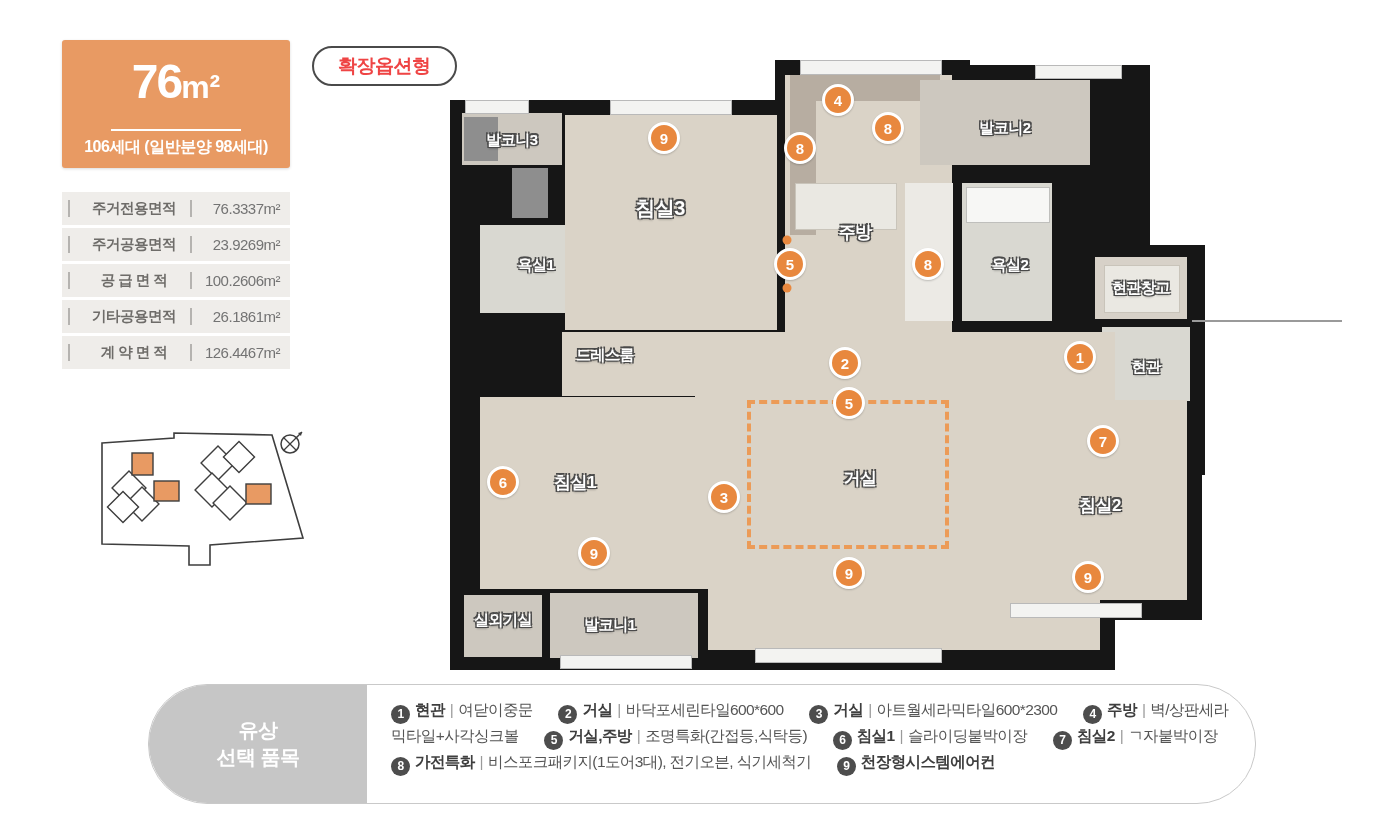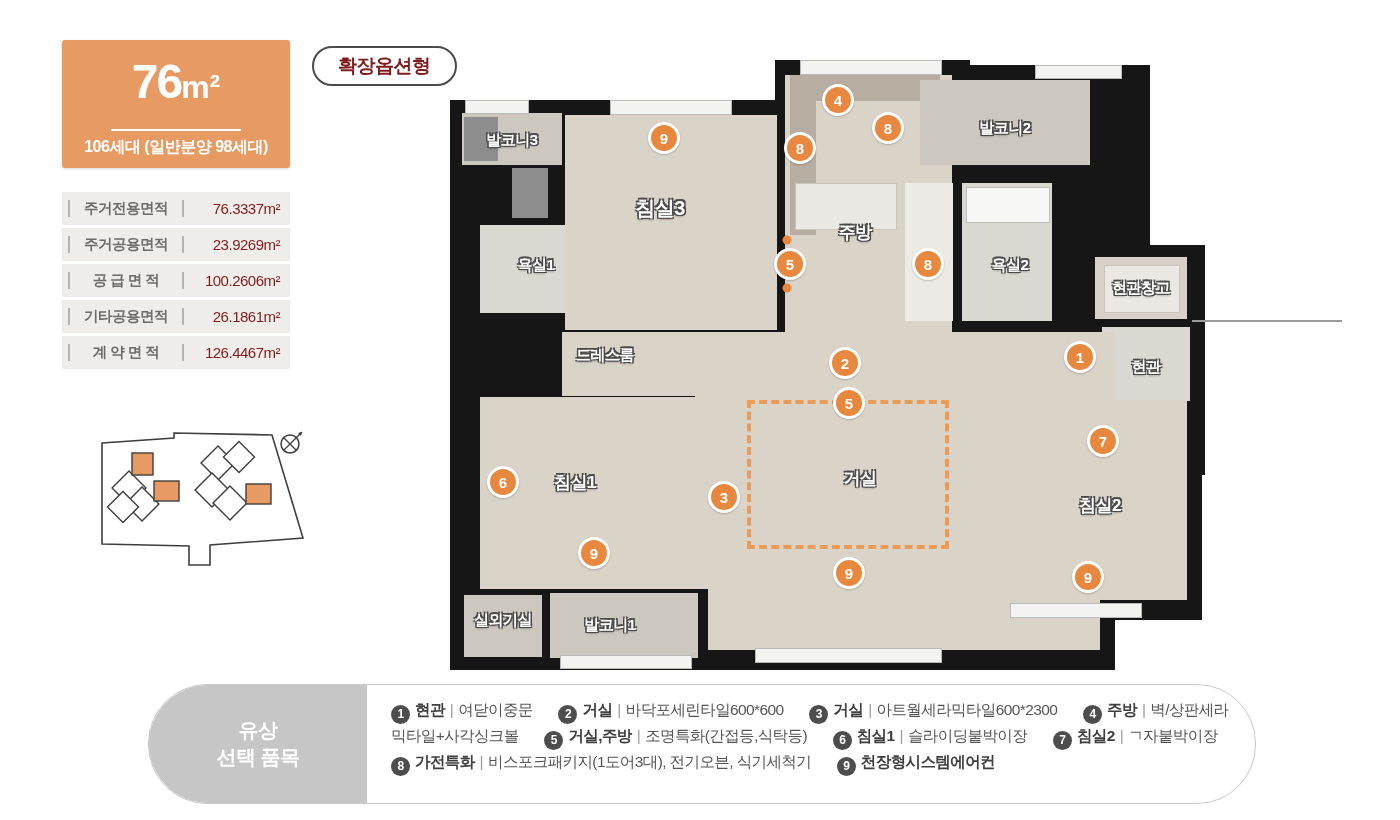--- a/index.html
+++ b/index.html
@@ -11,28 +11,28 @@
     border-radius:3px;color:#fff;text-align:center;box-shadow:0 1px 3px rgba(0,0,0,.15);}
   .unit-size{margin-top:10px;font-weight:bold;line-height:64px;}
   .unit-size .num{font-size:48px;letter-spacing:-2px;}
   .unit-size .unit{font-size:32px;}
   .unit-divider{width:130px;height:2px;background:#fff;margin:4px auto 6px;}
   .unit-households{font-size:16px;font-weight:bold;letter-spacing:-0.5px;}
 
   .area-table{position:absolute;left:62px;top:192px;width:228px;}
   .arow{display:flex;align-items:center;height:33px;background:#EFEDEA;margin-bottom:3px;padding:0 6px;}
   .abar{width:2px;height:17px;background:#B5B3B0;flex:0 0 2px;}
-  .alabel{width:112px;text-align:center;font-weight:bold;font-size:14.5px;color:#6E6C69;letter-spacing:-0.5px;}
-  .avalue{flex:1;text-align:right;font-size:15px;color:#7f1d1d;padding-right:4px;letter-spacing:-0.5px;}
+  .alabel{width:112px;text-align:center;font-weight:bold;font-size:14.5px;color:#6E6C69;letter-spacing:-0.5px;margin-left:8px;}
+  .avalue{flex:1;text-align:right;font-size:15px;color:#737373;padding-right:4px;letter-spacing:-0.5px;}
 
   .site-plan{position:absolute;left:90px;top:418px;width:215px;height:175px;}
 
   
   .option-badge{position:absolute;left:312px;top:46px;padding:5px 24px;border:2.5px solid #4A4A4A;
-    border-radius:20px;background:#fff;font-size:19px;font-weight:bold;color:#7f1d1d;letter-spacing:-0.5px;}
+    border-radius:20px;background:#fff;font-size:19px;font-weight:bold;color:#ef4444;letter-spacing:-0.5px;}
 
   
   .plan{position:absolute;left:450px;top:55px;width:790px;height:615px;}
   .plan div{position:absolute;}
   .wall{background:#161616;}
   .floor{background:#DAD3C7;}
   .tile{background:#CDC8BF;}
   .ltile{background:#D9D8D1;}
   .shaft{background:#8E8E8E;}
   .counter{background:#B7ADA1;}

